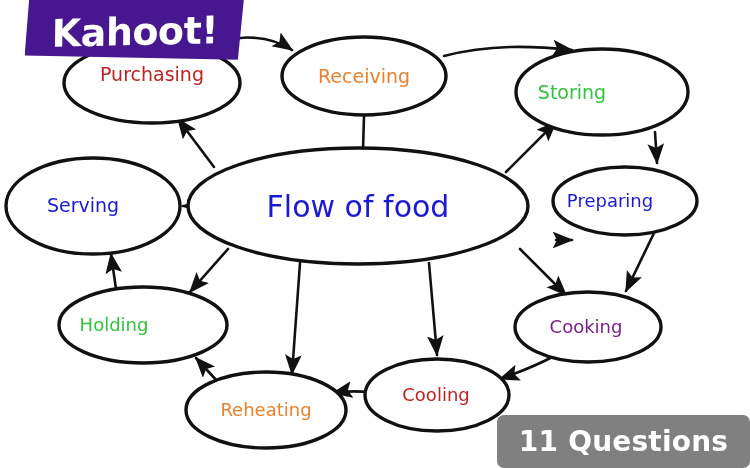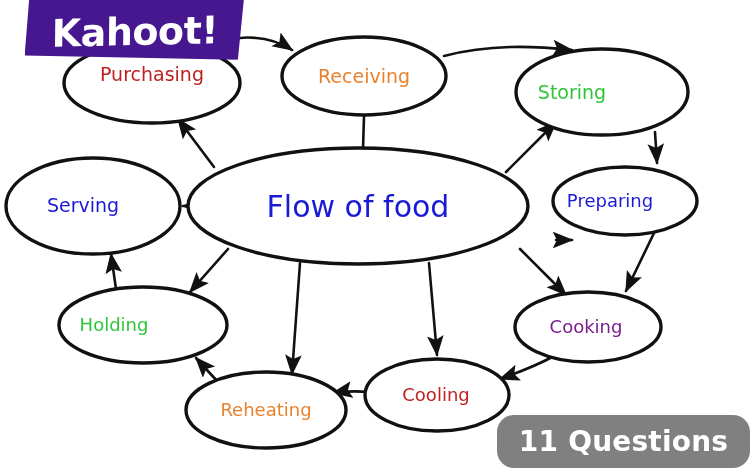--- a/index.html
+++ b/index.html
@@ -74,21 +74,21 @@
     white-space: nowrap;
   }
   
   #questions-badge {
     position: absolute;
     right: 0px;
     bottom: 0px;
     width: 253px;
     height: 53px;
     background: #808080;
-    border-radius: 17px;
+    border-radius: 7px;
     display: flex;
     align-items: center;
     justify-content: center;
     color: #ffffff;
     font-family: "DejaVu Sans", sans-serif;
     font-weight: 700;
     font-size: 28px;
     letter-spacing: 0.2px;
     white-space: nowrap;
     text-align: right;

